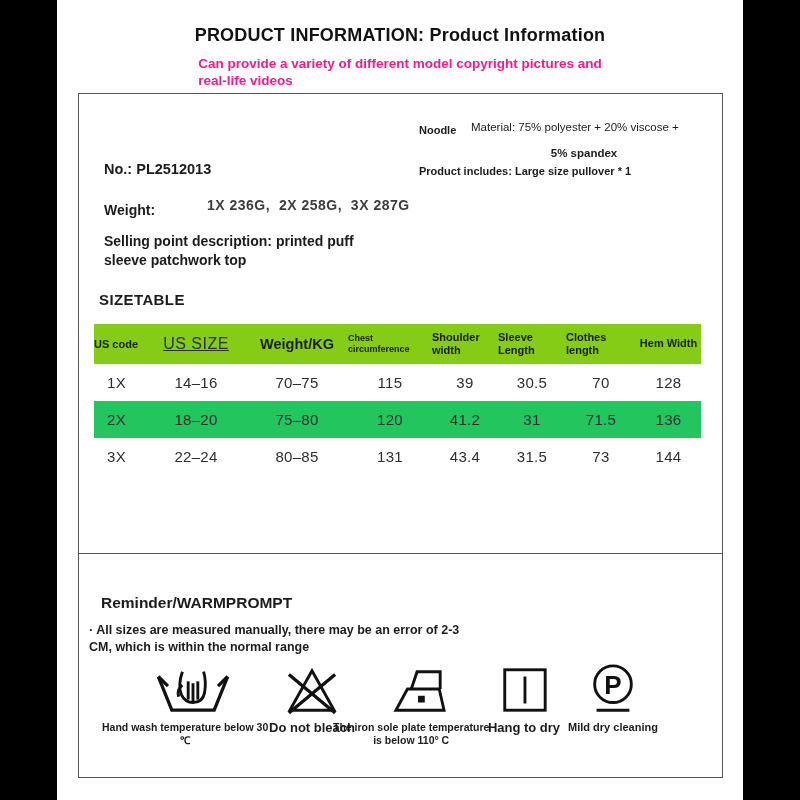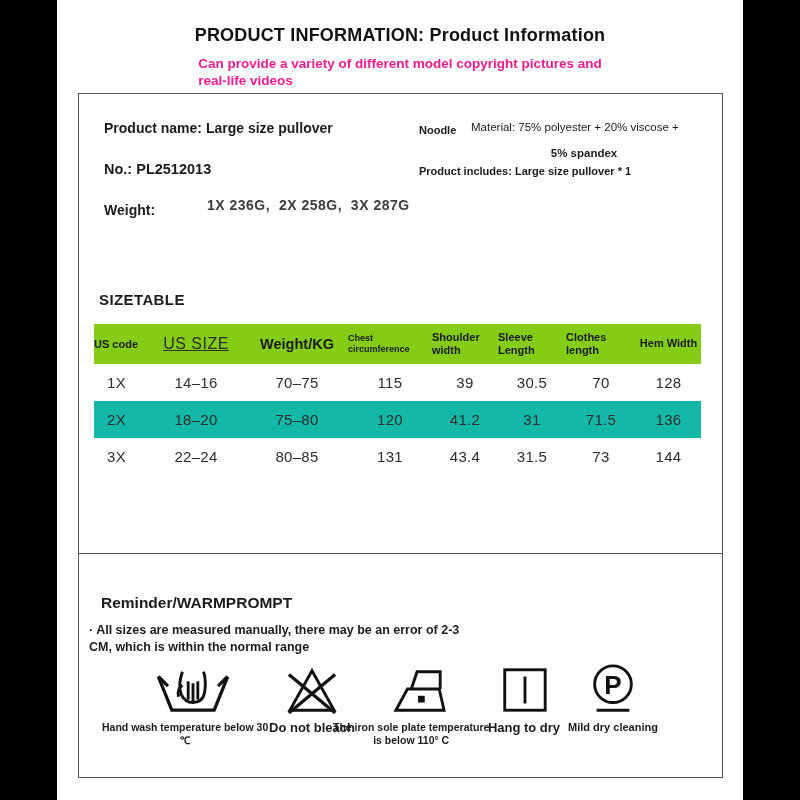--- a/index.html
+++ b/index.html
@@ -31,21 +31,21 @@
   .weight-label{left:25px;top:108px;font-size:14px;font-weight:700;}
   .weight-values{left:128px;top:103px;font-size:14px;font-weight:700;color:#3c3c3c;
     letter-spacing:.5px;white-space:pre-wrap;}
   .selling-point{left:25px;top:138px;font-size:14px;font-weight:700;line-height:19px;}
   .sizetable-title{left:20px;top:197px;font-size:15px;font-weight:700;letter-spacing:.4px;}
 
   table.size{position:absolute;left:15px;top:230px;width:607px;border-collapse:collapse;
     table-layout:fixed;}
   table.size thead tr{background:#84cc16;height:40px;}
   table.size tbody tr{height:37px;}
-  table.size tbody tr.stripe{background:#14b8a6;}
+  table.size tbody tr.stripe{background:#22c55e;}
   table.size th,table.size td{padding:0;vertical-align:middle;}
   table.size td{text-align:center;font-size:15px;font-weight:400;color:#2e2e2e;letter-spacing:.3px;}
   table.size td.first{text-align:left;padding-left:13px;}
   th .hwrap{display:inline-block;text-align:left;}
   .h-uscode{font-size:11px;font-weight:700;text-align:left;padding-left:10px;line-height:13px;}
   .h-ussize{font-size:16px;font-weight:400;color:#2e2e2e;text-align:center;letter-spacing:.5px;text-decoration:underline;}
   .h-weightkg{font-size:14.5px;font-weight:700;text-align:center;}
   .h-chest{font-size:9px;font-weight:700;line-height:11px;text-align:center;}
   .h-sm{font-size:11px;font-weight:700;line-height:13.5px;text-align:center;}
 
@@ -72,28 +72,31 @@
   <div class="page-title">PRODUCT INFORMATION: Product Information</div>
 
   <div class="subtitle">
     <div class="subtitle-inner">
       <div>Can provide a variety of different model copyright pictures and</div>
       <div>real-life videos</div>
     </div>
   </div>
 
   <div class="box box1">
-    <div class="abs product-name">Product name: Large size pullover</div>
     <div class="abs fabric-label">Noodle</div>
     <div class="abs material-l1">Material: 75% polyester + 20% viscose +</div>
     <div class="abs material-l2">5% spandex</div>
     <div class="abs prod-number">No.: PL2512013</div>
     <div class="abs prod-includes">Product includes: Large size pullover * 1</div>
     <div class="abs weight-label">Weight:</div>
     <div class="abs weight-values">1X 236G,  2X 258G,  3X 287G</div>
+    <div class="abs selling-point">
+      <div>Selling point description: printed puff</div>
+      <div>sleeve patchwork top</div>
+    </div>
     <div class="abs sizetable-title">SIZETABLE</div>
 
     <table class="size">
       <colgroup>
         <col style="width:52px">
           <col style="width:100px">
           <col style="width:102px">
           <col style="width:84px">
         <col style="width:66px">
           <col style="width:68px">

